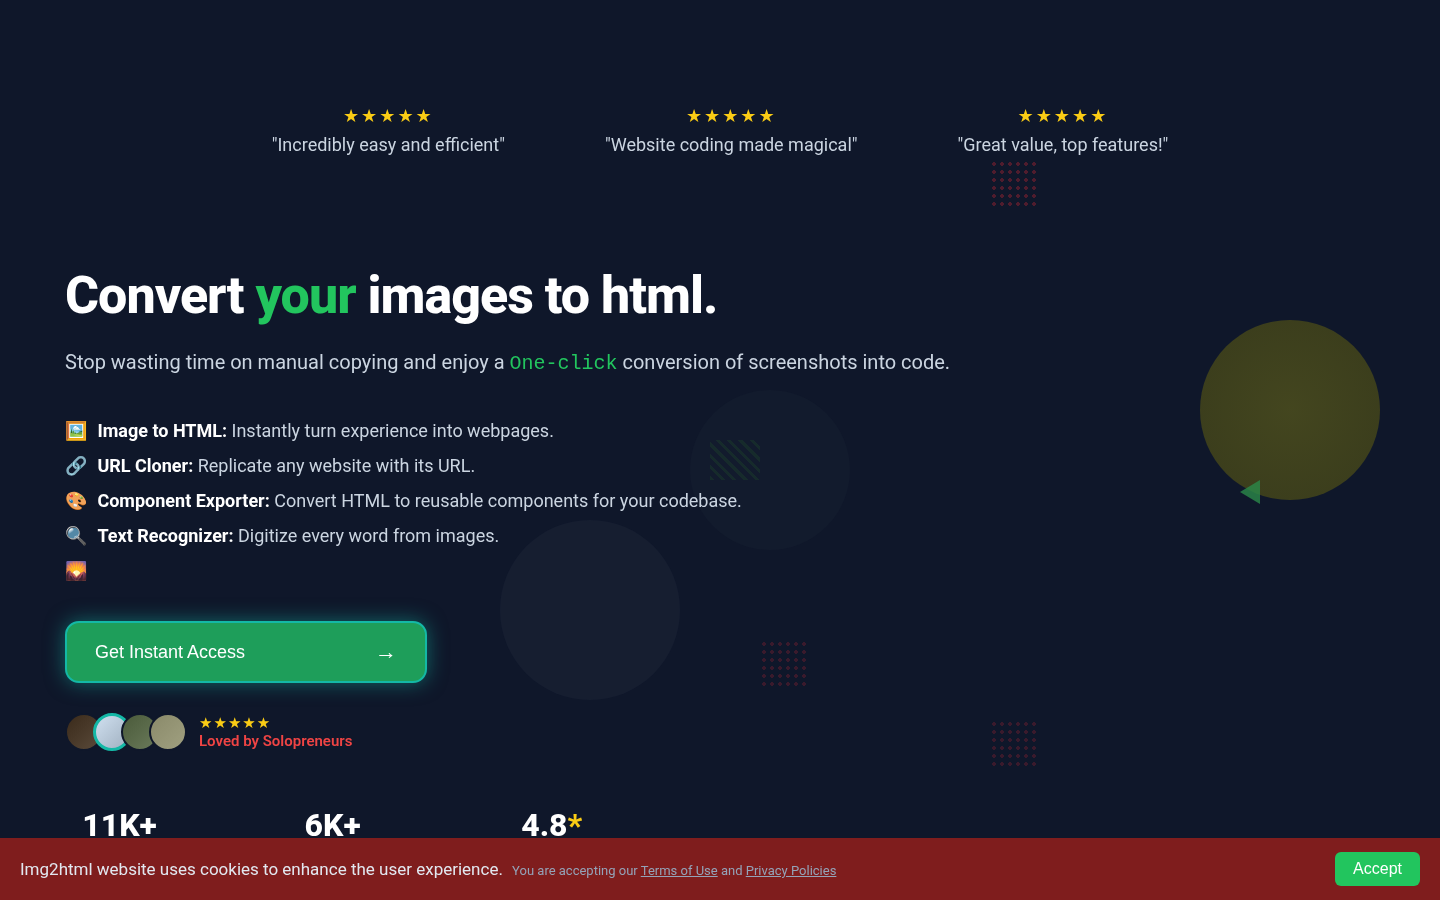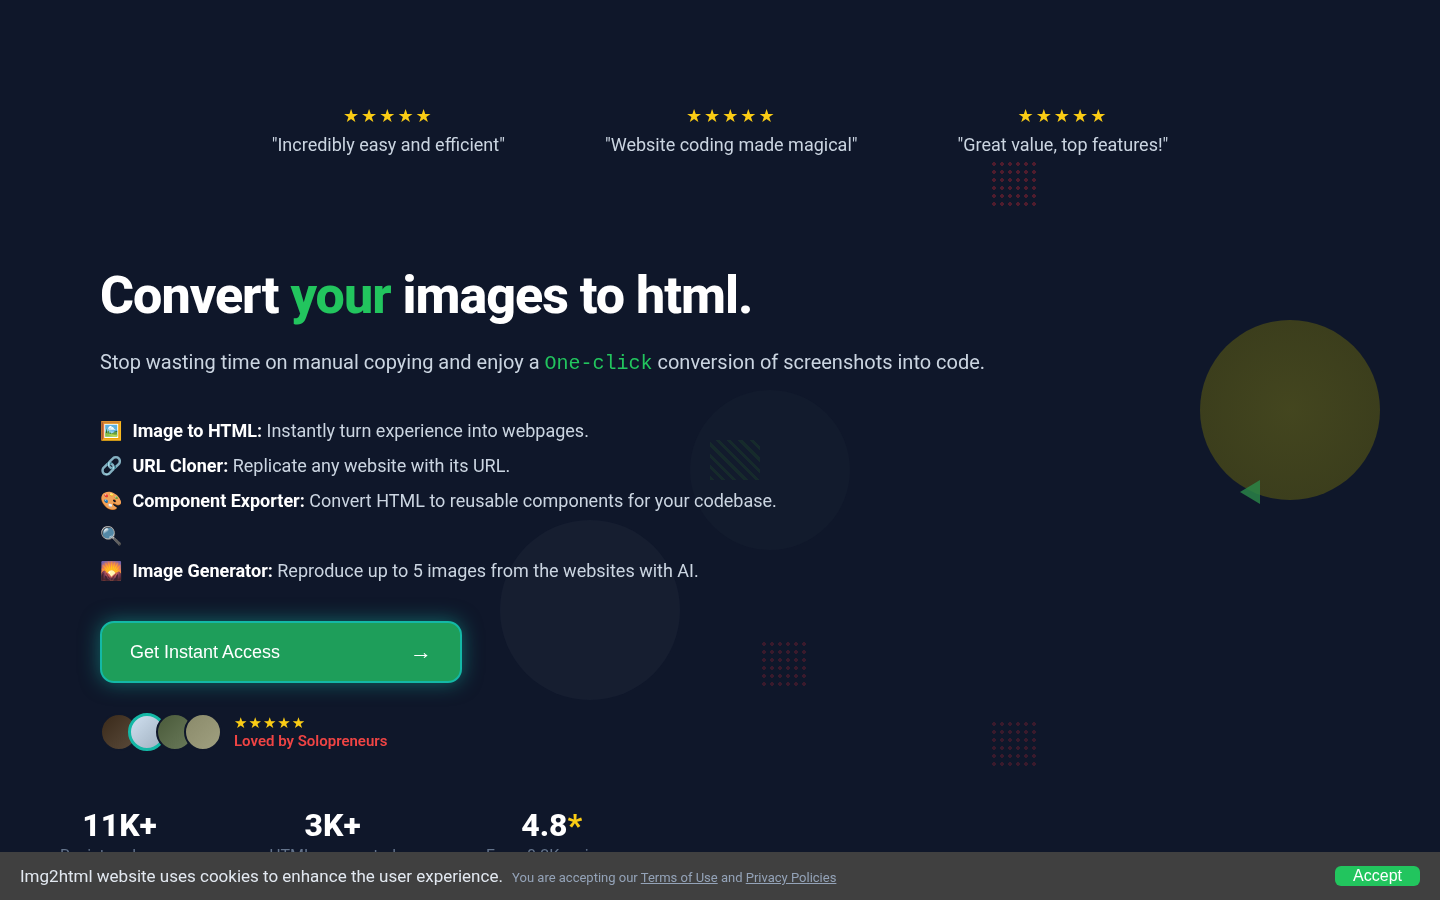--- a/index.html
+++ b/index.html
@@ -132,21 +132,21 @@
       margin-bottom: 8px;
     }
     
     .testimonial-text {
       color: #cbd5e1;
       font-size: 18px;
     }
     
     
     .main-content {
-      padding-left: 100px;
+      padding-left: 65px;
       padding-top: 110px;
       position: relative;
       z-index: 2;
     }
     
     .headline {
       font-size: 52px;
       font-weight: 800;
       color: #ffffff;
       margin-bottom: 24px;
@@ -285,21 +285,21 @@
       color: #64748b;
       margin-top: 2px;
     }
     
     
     .cookie-banner {
       position: absolute;
       bottom: 0;
       left: 0;
       right: 0;
-      background: #404040;
+      background: #7f1d1d;
       padding: 14px 20px;
       display: flex;
       align-items: center;
       justify-content: space-between;
       z-index: 10;
     }
     
     .cookie-text {
       color: #e2e8f0;
       font-size: 17px;
@@ -313,21 +313,21 @@
     
     .cookie-link {
       color: #94a3b8;
       text-decoration: underline;
     }
     
     .accept-button {
       background: #22c55e;
       color: #ffffff;
       border: none;
-      padding: 1px 18px;
+      padding: 8px 18px;
       border-radius: 6px;
       font-size: 16px;
       cursor: pointer;
     }
   </style>
 </head>
 <body>
 
 <div class="deco-circle-large"></div>
 <div class="deco-circle-dark"></div>
@@ -370,24 +370,24 @@
     <div class="feature-item">
       <span class="feature-emoji">🔗</span>
       <span><span class="feature-title">URL Cloner:</span><span> Replicate any website with its URL.</span></span>
     </div>
     <div class="feature-item">
       <span class="feature-emoji">🎨</span>
       <span><span class="feature-title">Component Exporter:</span><span> Convert HTML to reusable components for your codebase.</span></span>
     </div>
     <div class="feature-item">
       <span class="feature-emoji">🔍</span>
+      <span><span class="feature-title">Text Recognizer:</span><span> Digitize every word from images.</span></span>
     </div>
     <div class="feature-item">
       <span class="feature-emoji">🌄</span>
-      <span><span class="feature-title">Image Generator:</span><span> Reproduce up to 5 images from the websites with AI.</span></span>
     </div>
   </div>
   
   <button class="cta-button">
     <span>Get Instant Access</span>
     <span class="arrow-icon">→</span>
   </button>
   
   <div class="social-proof">
     <div class="avatars">
@@ -402,21 +402,21 @@
     </div>
   </div>
 </div>
 
 <div class="stats">
   <div class="stat">
     <div class="stat-number">11K+</div>
     <div class="stat-label">Registered users</div>
   </div>
   <div class="stat">
-    <div class="stat-number">3K+</div>
+    <div class="stat-number">6K+</div>
     <div class="stat-label">HTMLs generated</div>
   </div>
   <div class="stat">
     <div class="stat-number">
       <span>4.8</span><span class="stat-star">*</span>
     </div>
     <div class="stat-label">From 0.2K reviews</div>
   </div>
 </div>
 

